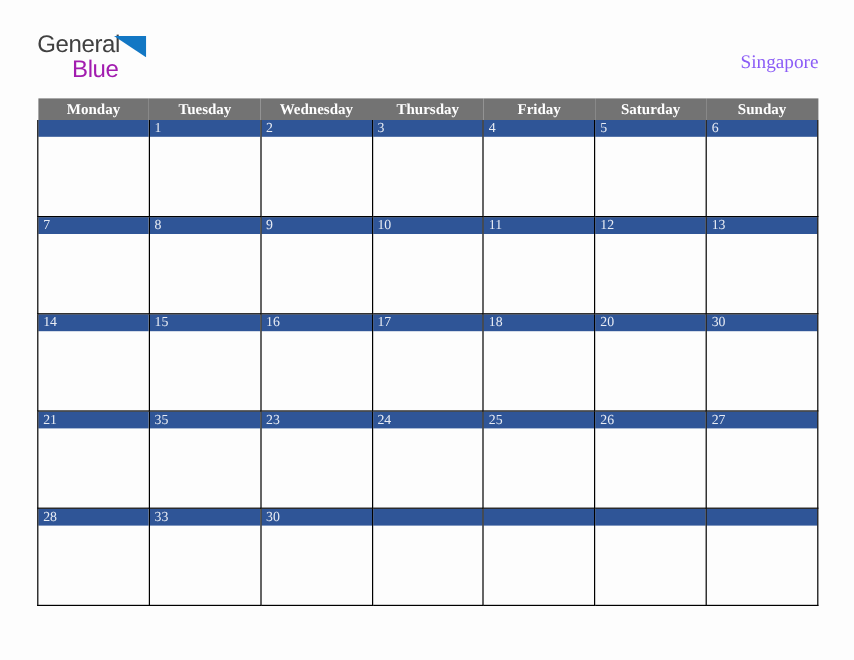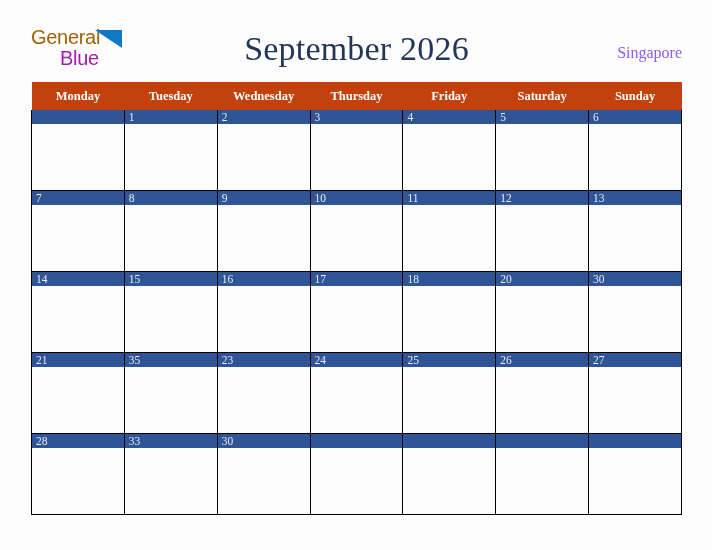--- a/index.html
+++ b/index.html
@@ -34,21 +34,21 @@
     top: 2px;
     width: 130px;
     height: 46px;
   }
   .logo-general {
     position: absolute;
     left: 0;
     top: 0;
     font-family: "Liberation Sans", sans-serif;
     font-size: 20px;
-    color: #a16207;
+    color: #404040;
     letter-spacing: -0.3px;
     line-height: 22px;
   }
   .logo-tri {
     position: absolute;
     left: 64px;
     top: 4px;
     width: 27px;
     height: 18px;
     background: #1277c4;
@@ -91,26 +91,26 @@
   
   .calendar {
     position: absolute;
     left: 31px;
     top: 82px;
     width: 651px;
     border-collapse: collapse;
     table-layout: fixed;
   }
   .calendar th {
-    background: #c2410c;
+    background: #737373;
     color: #ffffff;
     font-family: "Liberation Serif", serif;
     font-weight: bold;
     font-size: 12.5px;
-    height: 28px;
+    height: 18px;
     padding: 0;
     text-align: center;
     border: none;
   }
   .calendar td {
     padding: 0;
     vertical-align: top;
     border-left: 1px solid #000000;
     border-right: 1px solid #000000;
     border-bottom: 1px solid #000000;
@@ -140,21 +140,20 @@
 <div class="page">
 
   <div class="header">
 
     <div class="logo">
       <span class="logo-general">General</span>
       <span class="logo-tri"></span>
       <span class="logo-blue">Blue</span>
     </div>
 
-    <div class="title">September 2026</div>
 
     <div class="region">Singapore</div>
   </div>
 
   <table class="calendar">
     <thead>
       <tr>
         <th>Monday</th>
         <th>Tuesday</th>
         <th>Wednesday</th>

